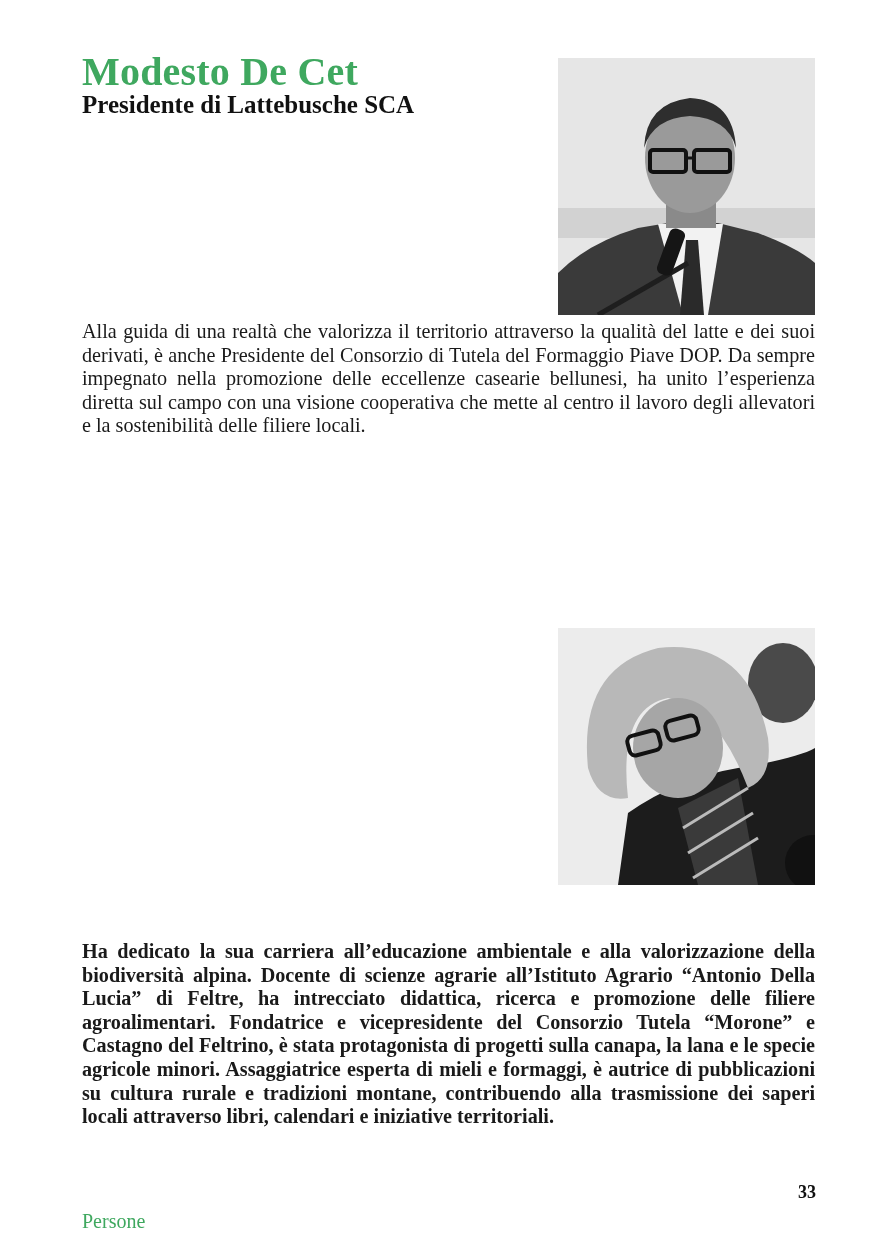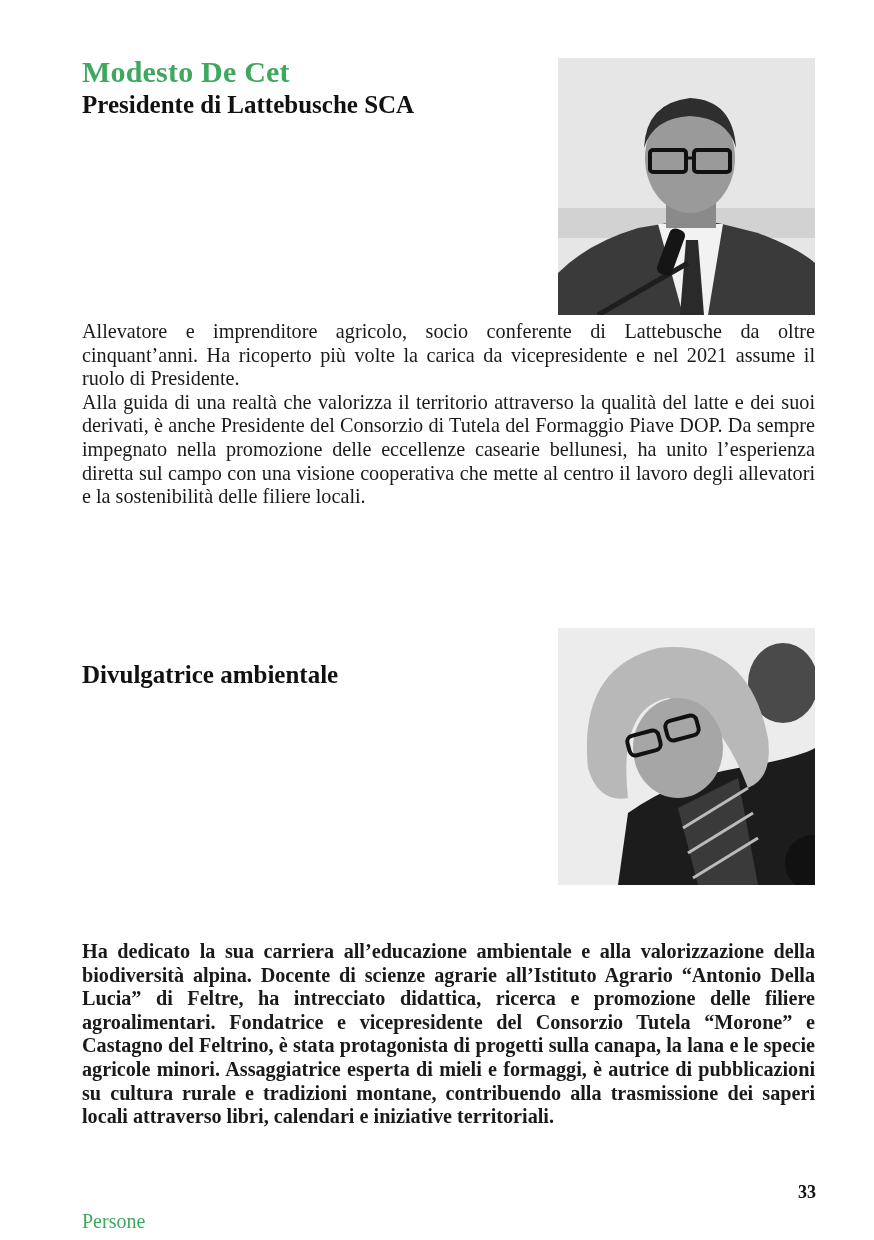--- a/index.html
+++ b/index.html
@@ -1,20 +1,20 @@
 <!DOCTYPE html>
 <html><head>
   <meta charset="utf-8">
   <style>
     html, body { margin: 0; padding: 0; background: #ffffff; }
     body { width: 874px; height: 1240px; position: relative; overflow: hidden;
            font-family: "DejaVu Serif", "Liberation Serif", serif; color: #1a1a1a; }
     .profile { position: absolute; left: 82px; width: 733px; }
     .name { position: absolute; left: 0; margin: 0; font-family: "Liberation Serif", serif;
-            font-weight: bold; font-size: 30px; line-height: 40px; color: #3fa85f; letter-spacing: 0.2px; }
+            font-weight: bold; font-size: 40px; line-height: 40px; color: #3fa85f; letter-spacing: 0.2px; }
     .role { position: absolute; left: 0; margin: 0; font-family: "Liberation Serif", serif;
             font-weight: bold; font-size: 25px; line-height: 26px; color: #111; }
     .photo { position: absolute; left: 476px; width: 257px; height: 257px; overflow: hidden; background: #e9e9e9; }
     .photo svg { display: block; width: 100%; height: 100%; }
     .bio { position: absolute; left: 0; width: 733px; margin: 0; font-family: "Liberation Serif", serif;
            font-size: 20.2px; line-height: 23.6px; text-align: justify; color: #1a1a1a; hyphens: manual; }
     .bio p { margin: 0; }
     #p1 { top: 52px; }
     #p2 { top: 622px; }
     .footer-left { position: absolute; left: 82px; top: 1210px; font-family: "Liberation Serif", serif;
@@ -47,27 +47,25 @@
 
       <rect x="92" y="92" width="36" height="22" rx="3" fill="none" stroke="#111" stroke-width="4"></rect>
       <rect x="136" y="92" width="36" height="22" rx="3" fill="none" stroke="#111" stroke-width="4"></rect>
       <line x1="128" y1="100" x2="136" y2="100" stroke="#111" stroke-width="3"></line>
 
       <line x1="40" y1="257" x2="130" y2="205" stroke="#1e1e1e" stroke-width="5"></line>
       <rect x="105" y="170" width="16" height="48" rx="6" fill="#151515" transform="rotate(20 113 194)"></rect>
     </svg>
   </div>
   <div class="bio" id="p1" style="top:268px;">
-    <p>Allevatore e imprenditore agricolo, socio conferente di Lattebusche da oltre cinquant’anni. Ha ricoperto più volte la carica da vicepresidente e nel 2021 as­sume il ruolo di Presidente.</p>
     <p>Alla guida di una realtà che valorizza il territorio attraverso la qualità del latte e dei suoi derivati, è anche Presidente del Consorzio di Tutela del Formaggio Pia­ve DOP. Da sempre impegnato nella promozione delle eccellenze casearie bel­lunesi, ha unito l’esperienza diretta sul campo con una visione cooperativa che mette al centro il lavoro degli allevatori e la sostenibilità delle filiere locali.</p>
   </div>
 </section>
 
 <section class="profile" style="top:622px; height:520px;">
-  <h2 class="role" style="top:40px;">Divulgatrice ambientale</h2>
   <div class="photo" style="top:6px;">
     <svg viewBox="0 0 257 257">
       <rect width="257" height="257" fill="#ececec"></rect>
 
       <ellipse cx="225" cy="55" rx="35" ry="40" fill="#4a4a4a"></ellipse>
 
       <path d="M60 257 L70 185 Q120 150 180 140 Q240 130 257 120 L257 257 Z" fill="#1c1c1c"></path>
 
       <path d="M120 180 L180 150 L200 257 L140 257 Z" fill="#3a3a3a"></path>
       <line x1="125" y1="200" x2="190" y2="160" stroke="#bbb" stroke-width="3"></line>

